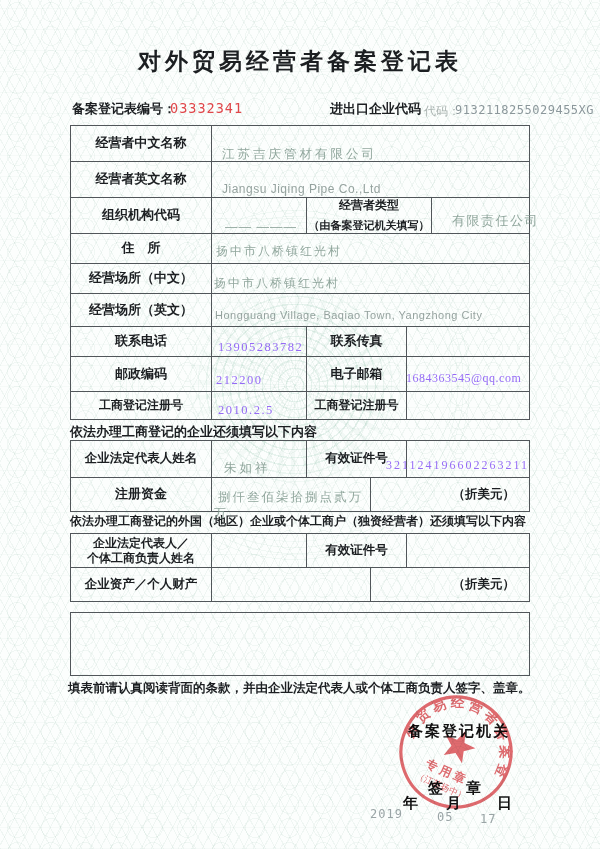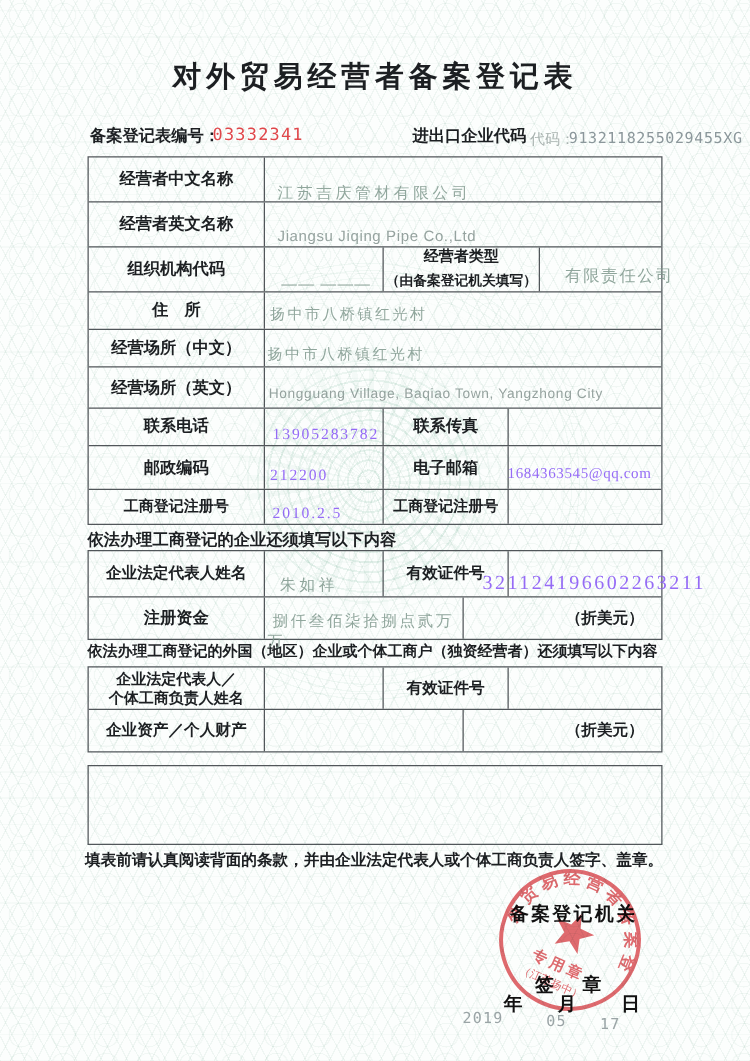--- a/index.html
+++ b/index.html
@@ -214,21 +214,21 @@
   <span class="fill-cn" style="left:225px;top:220px;letter-spacing:1px;">—— ———</span>
   <span class="fill-cn" style="left:452px;top:212px;letter-spacing:1.5px;font-size:13px;">有限责任公司</span>
   <span class="fill-cn" style="left:216px;top:243px;font-size:12px;letter-spacing:2px;">扬中市八桥镇红光村</span>
   <span class="fill-cn" style="left:214px;top:275px;font-size:12px;letter-spacing:2px;">扬中市八桥镇红光村</span>
   <span class="fill-en" style="left:215px;top:309px;font-size:11px;">Hongguang Village, Baqiao Town, Yangzhong City</span>
   <span class="fill-num" style="left:218px;top:340px;">13905283782</span>
   <span class="fill-num" style="left:216px;top:373px;">212200</span>
   <span class="fill-num" style="left:406px;top:371px;font-size:12px;letter-spacing:.5px;">1684363545@qq.com</span>
   <span class="fill-num" style="left:218px;top:403px;">2010.2.5</span>
   <span class="fill-cn" style="left:224px;top:460px;">朱如祥</span>
-  <span class="fill-num" style="left:386px;top:458px;font-size:16px;letter-spacing:2px;">321124196602263211</span>
+  <span class="fill-num" style="left:386px;top:458px;font-size:12px;letter-spacing:2px;">321124196602263211</span>
   <span class="fill-cn" style="left:218px;top:489px;letter-spacing:2px;">捌仟叁佰柒拾捌点贰万</span>
   <span class="fill-cn" style="left:214px;top:505px;font-size:12px;">万</span>
 
   <div class="abs heading notice" style="left:68px;top:680px;font-size:12.5px;">填表前请认真阅读背面的条款，并由企业法定代表人或个体工商负责人签字、盖章。</div>
 
   <span class="abs footer-black" style="left:408px;top:722px;font-size:15px;letter-spacing:2px;">备案登记机关</span>
   <span class="abs footer-black" style="left:428px;top:756px;font-size:15px;letter-spacing:4px;margin-top:23px;">签　章</span>
   <span class="abs footer-black" style="left:403px;top:794px;font-size:15px;">年</span>
   <span class="abs footer-black" style="left:446px;top:794px;font-size:15px;">月</span>
   <span class="abs footer-black" style="left:497px;top:794px;font-size:15px;">日</span>

